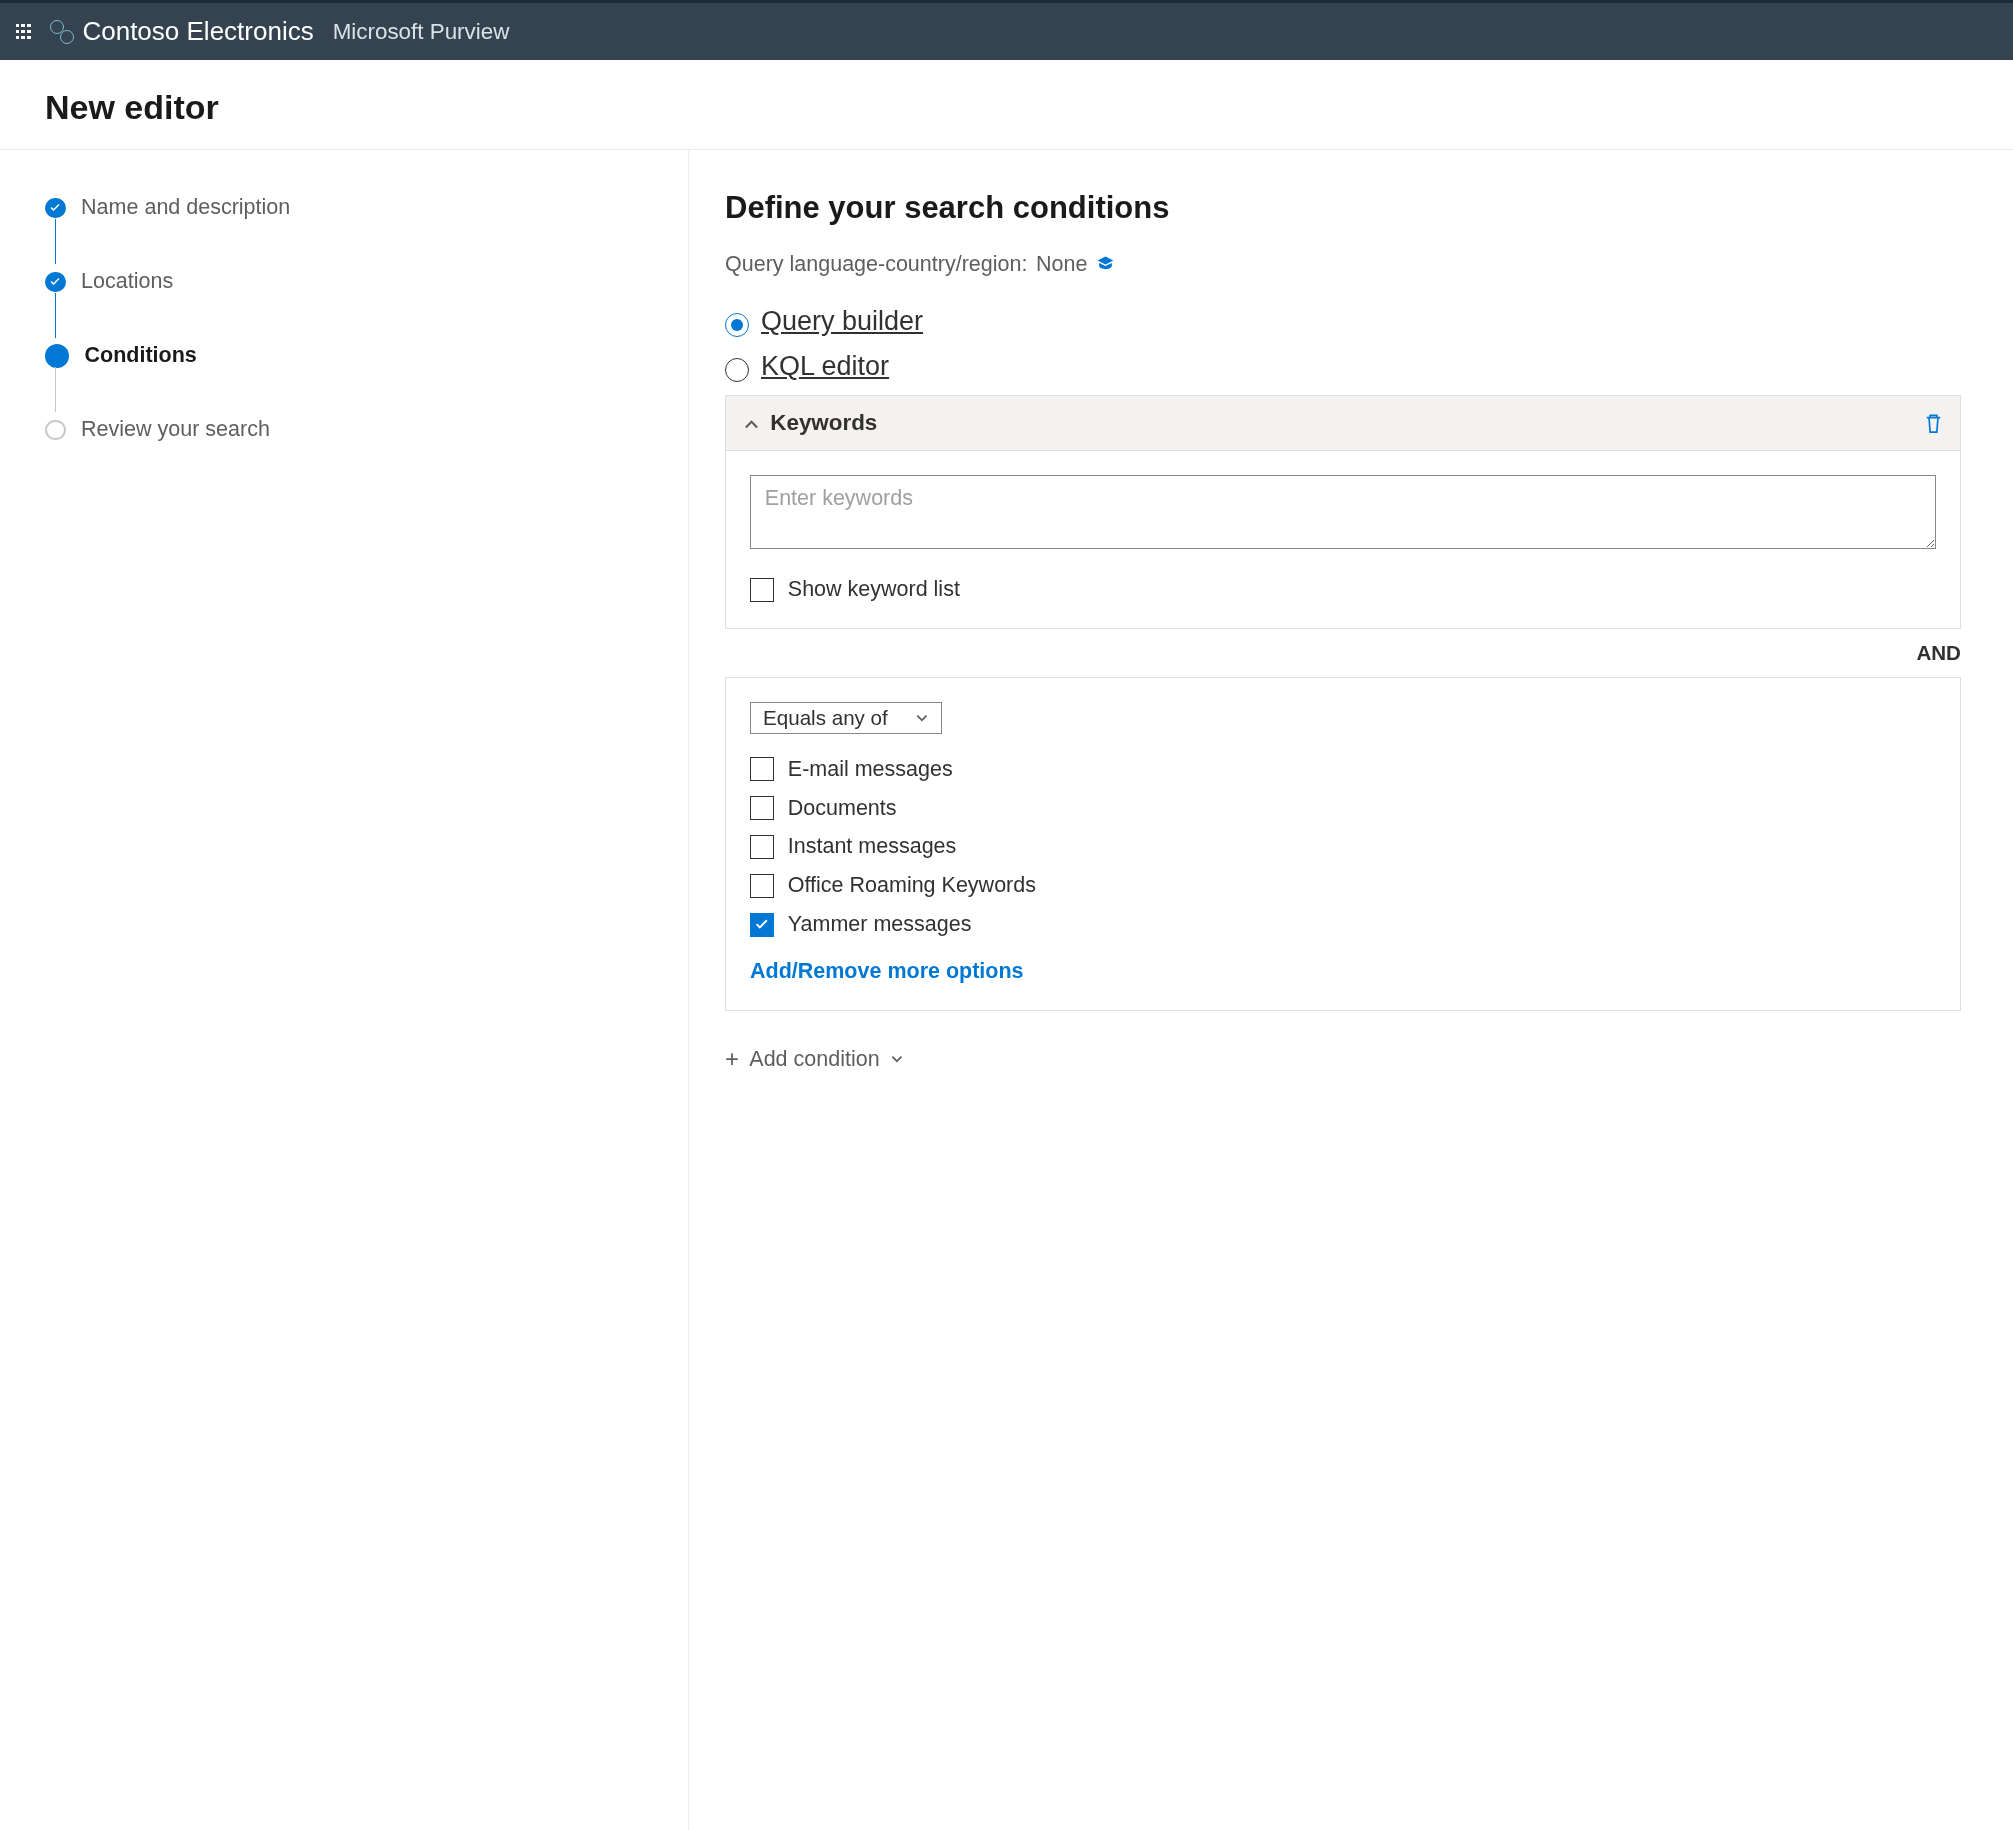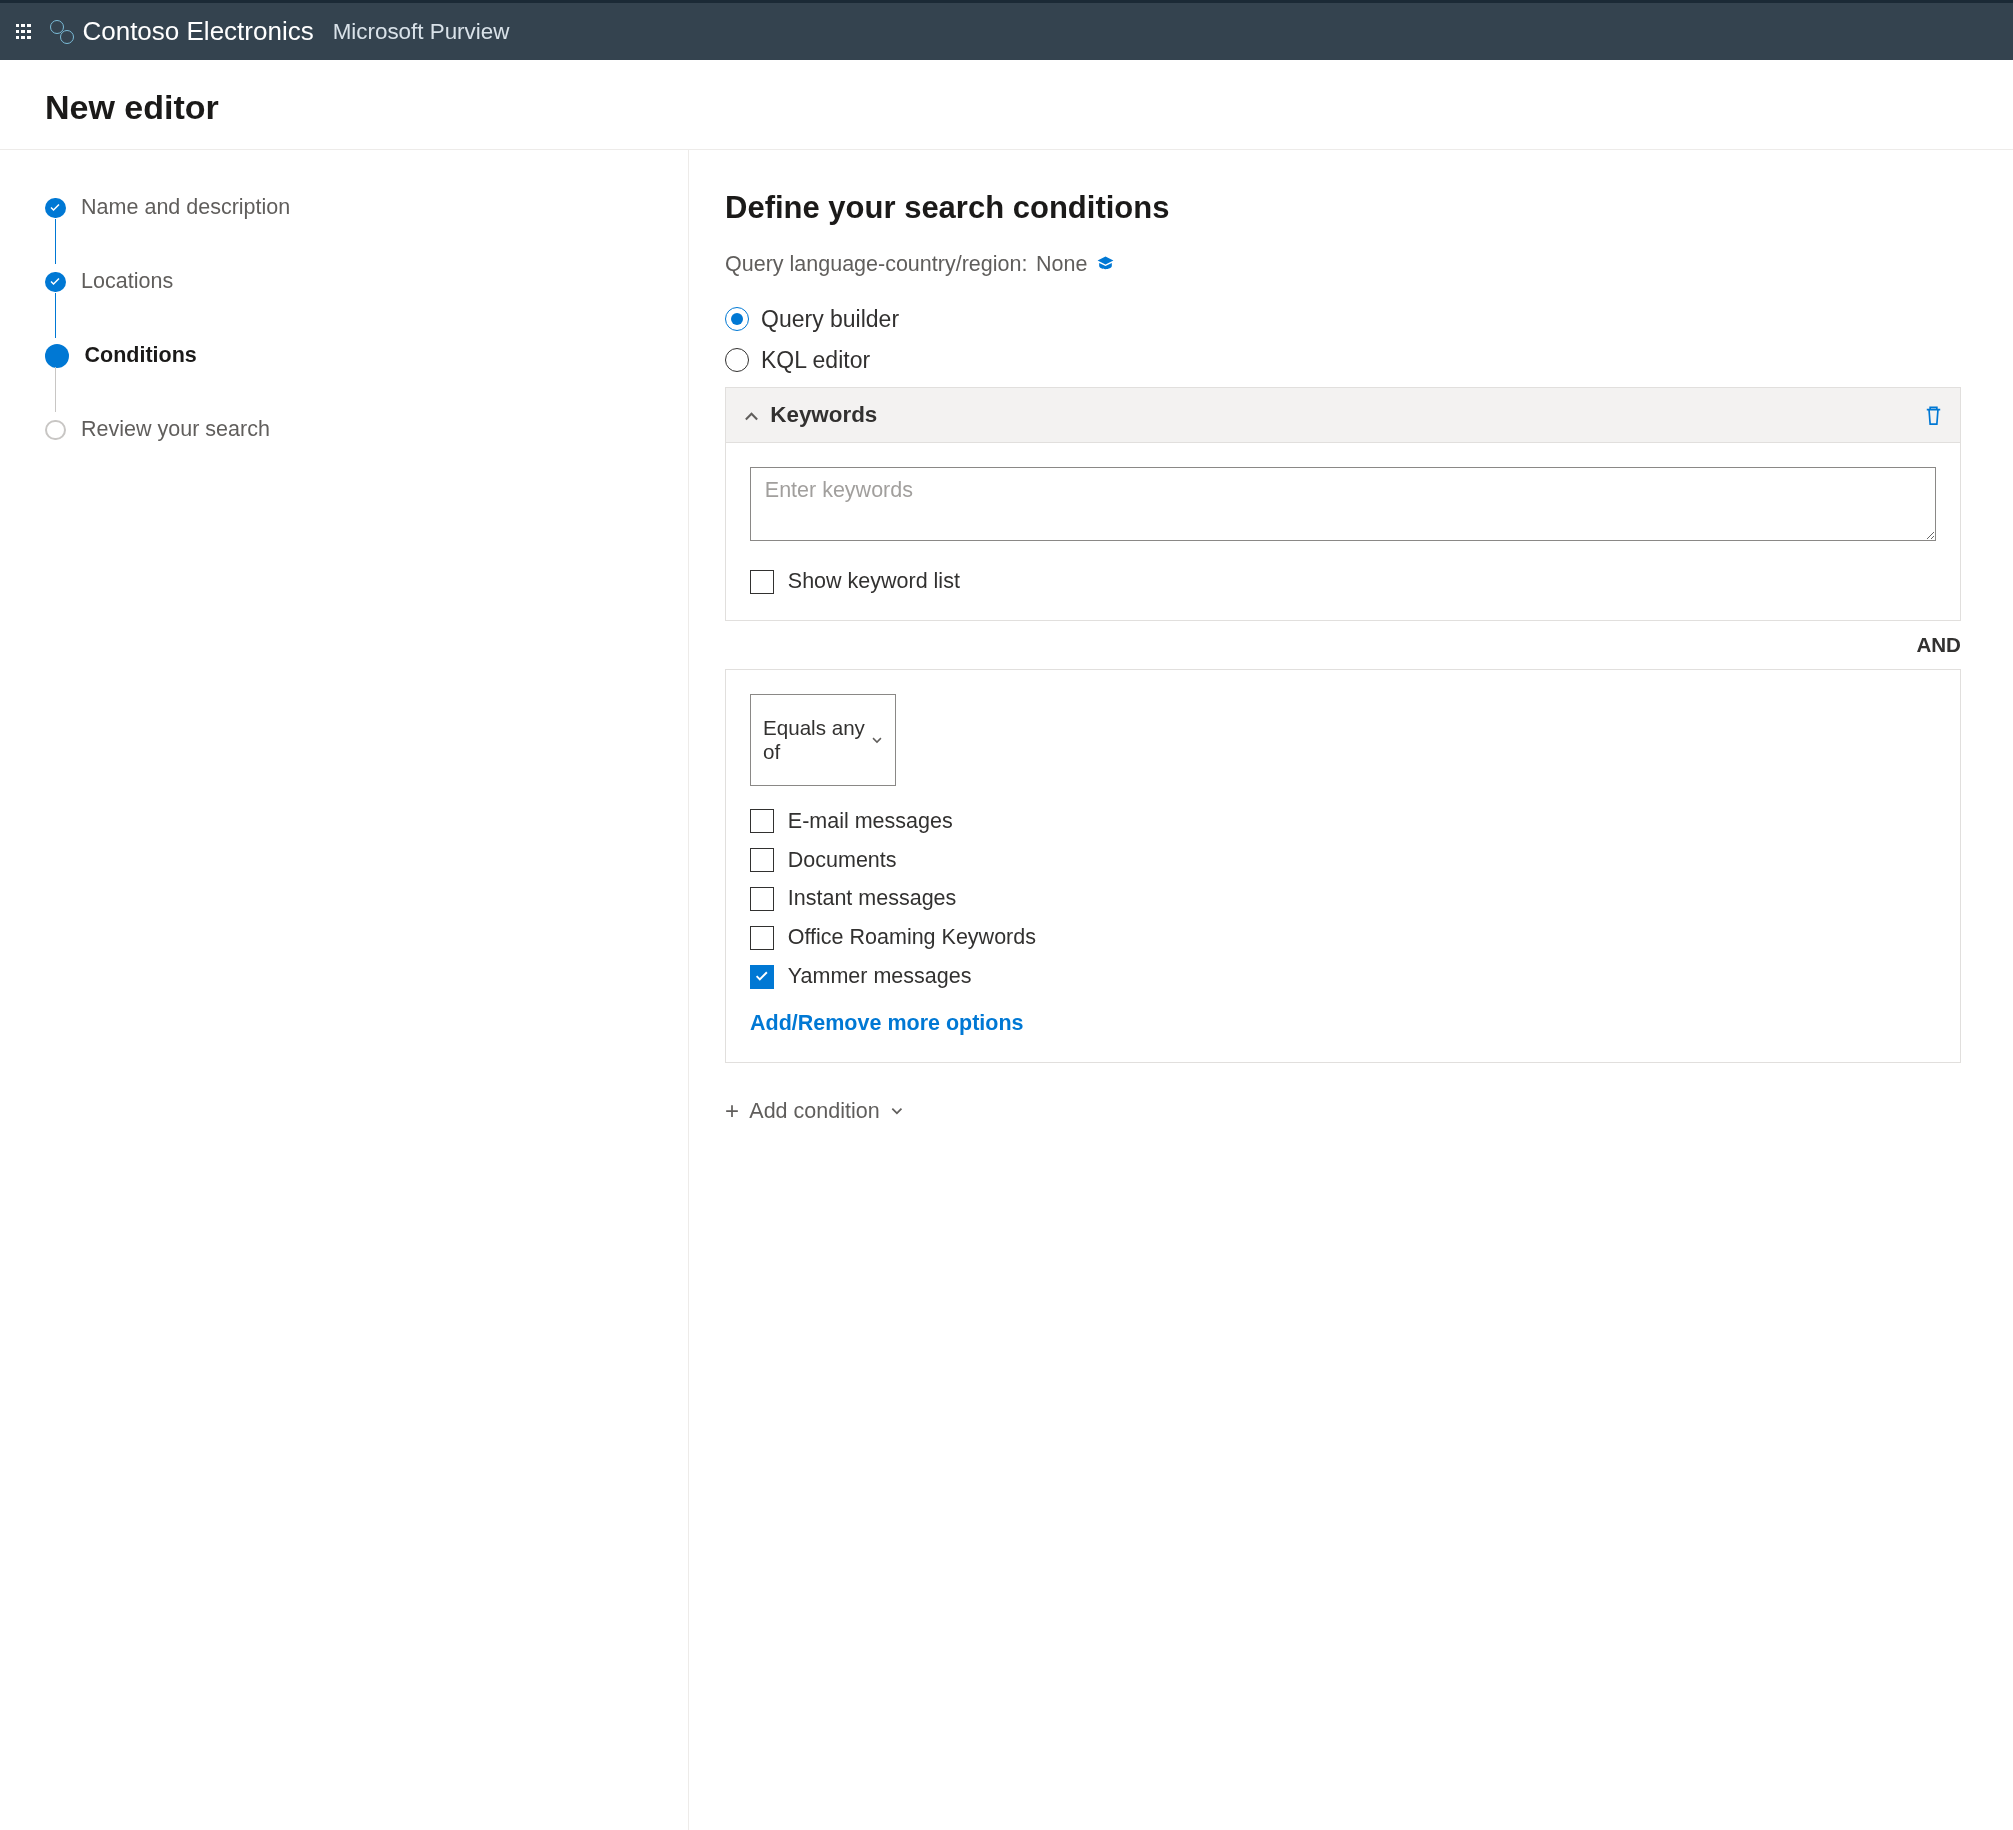--- a/index.html
+++ b/index.html
@@ -67,21 +67,21 @@
 
     .main {
       flex:1;
       border-left:0.9px solid #edebe9;
       padding: 40px 52px 34px 36px;
     }
     .main h2 { font-size:31px; font-weight:700; color:#1b1a19; margin-bottom:26px;}
     .query-lang { font-size:21.5px; color:#605e5c; margin-bottom:29px; display:flex; align-items:center; gap:8.6px;}
     .hat-icon { width:19px; height:19px; }
 
-    .radio-row { display:flex; align-items:center; gap:12px; margin-bottom:13.8px; font-size:23px;}
+    .radio-row { display:flex; align-items:flex-end; gap:12px; margin-bottom:13.8px; font-size:27px;text-decoration:underline;}
     .radio {
       width:24px; height:24px; border:1.7px solid #323130; border-radius:50%;
       display:inline-flex; align-items:center; justify-content:center; flex-shrink:0;
     }
     .radio.selected { border-color:#0078d4; }
     .radio.selected::after { content:""; width:12px; height:12px; border-radius:50%; background:#0078d4;}
     .radio-label { color:#323130; }
 
     .card {
       border:0.9px solid #e1dfdd; margin-top:0px;
@@ -104,21 +104,21 @@
     .chk {
       width:24px; height:24px; border:1.7px solid #323130; flex-shrink:0;
       display:inline-flex; align-items:center; justify-content:center;
     }
     .chk.checked { background:#0078d4; border-color:#0078d4; }
     .chk.checked svg { width:15.5px; height:15.5px; fill:#fff; }
 
     .and-label { text-align:right; padding:12px 0 12px 38px; font-weight:700; font-size:20.6px;}
 
     .select-box {
-      border:0.9px solid #8a8886; padding:21px 12px; width:146px;
+      border:0.9px solid #8a8886; padding:3px 12px; width:192px;
       display:flex; align-items:center; justify-content:space-between;
       font-size:20.6px; color:#323130; margin-bottom:22.4px;
     }
     .type-list .chk-row { margin-top:13.8px; }
     .link { color:#0078d4; font-size:21.5px; font-weight:600; margin-top:22.4px; display:inline-block;}
 
     .add-cond { display:flex; align-items:center; gap:10.3px; margin-top:34px; font-size:21.5px; color:#605e5c;}
     .plus { font-size:24px; color:#605e5c; }
   </style>
 </head>

